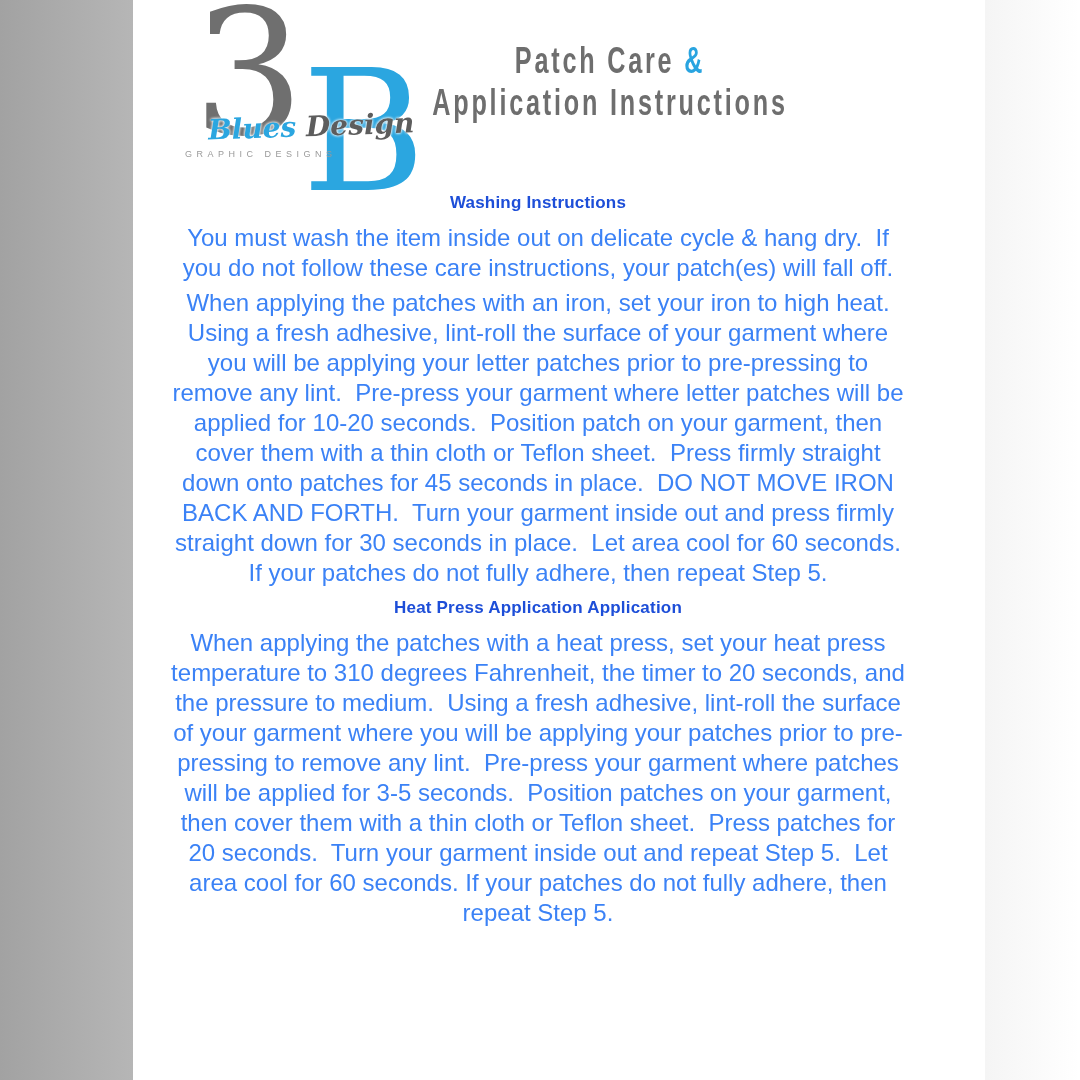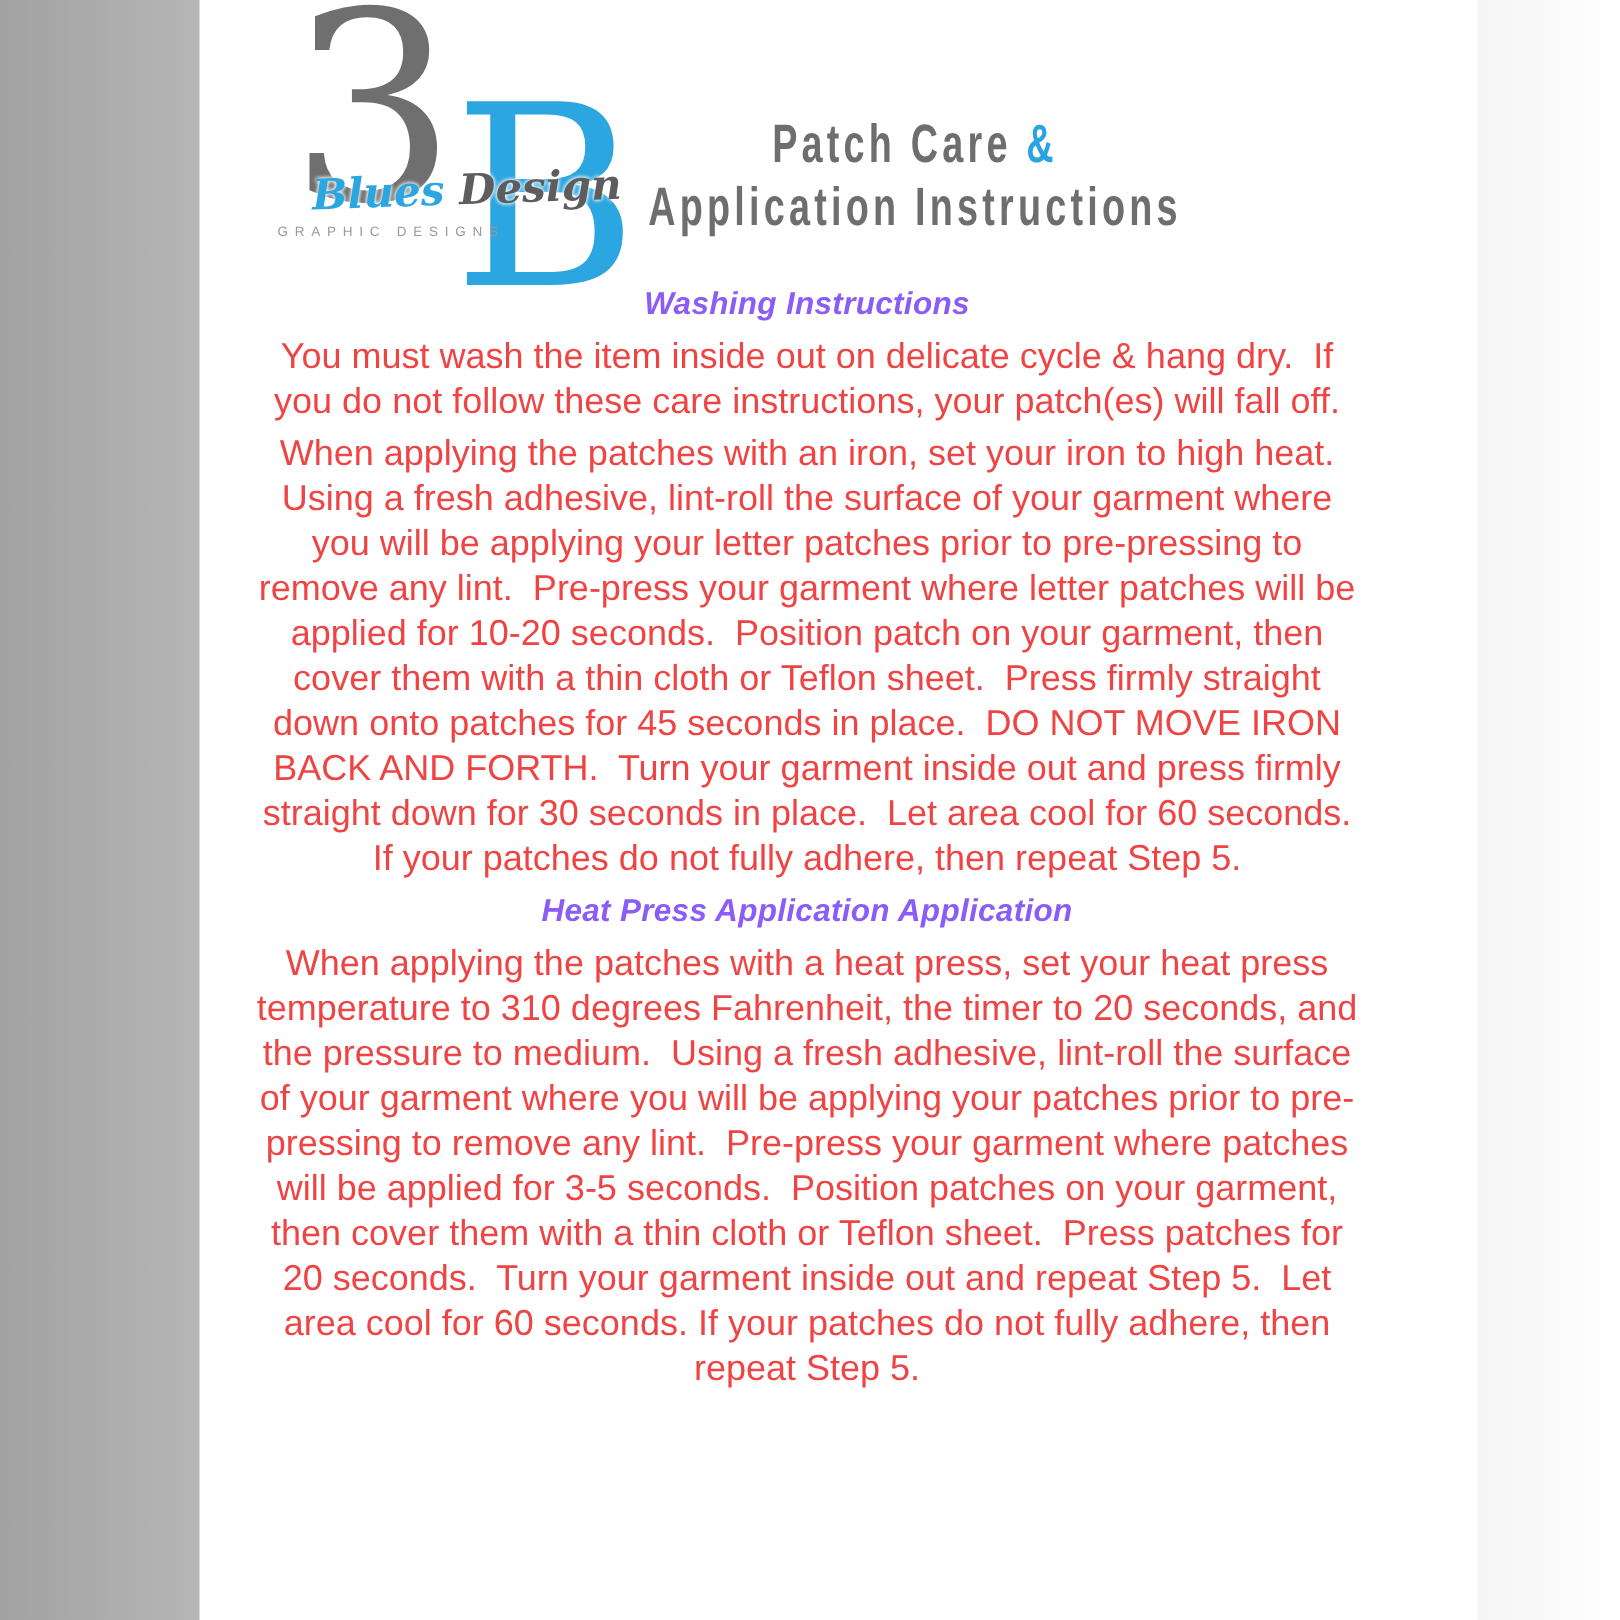--- a/index.html
+++ b/index.html
@@ -58,42 +58,40 @@
   }
 
   
   .title-block {
     position: absolute; left: 345px; top: 40px; width: 530px;
     text-align: center;
     color: #6e6e6e;
     font-weight: bold;
     font-size: 36px;
     letter-spacing: 4px;
-    margin-top: 35px;
   }
   .title-line { line-height: 42px; transform: scaleX(0.70); transform-origin: 50% 50%; white-space: pre; }
   .title-amp { color: #29a4e0; }
 
   
   .content {
     position: absolute; left: 166px; top: 186px; width: 744px;
     text-align: center;
   }
   .section-heading {
     margin: 2px 0 5px 0;
-    font-size: 21px; line-height: 30px;
+    font-size: 17px; line-height: 30px;
     font-weight: bold;
-    color: #8b5cf6;
+    color: #1d4ed8;
     letter-spacing: 0.2px;
-    font-style: italic;
   }
   .para {
     margin: 0 0 5px 0;
     font-size: 24px; line-height: 30px;
-    color: #ef4444;
+    color: #3b82f6;
     white-space: pre-wrap;
   }
   .para b { font-weight: normal; }
 </style>
 </head>
 <body>
 
 <div class="left-bar"></div>
 
 <div class="logo">

